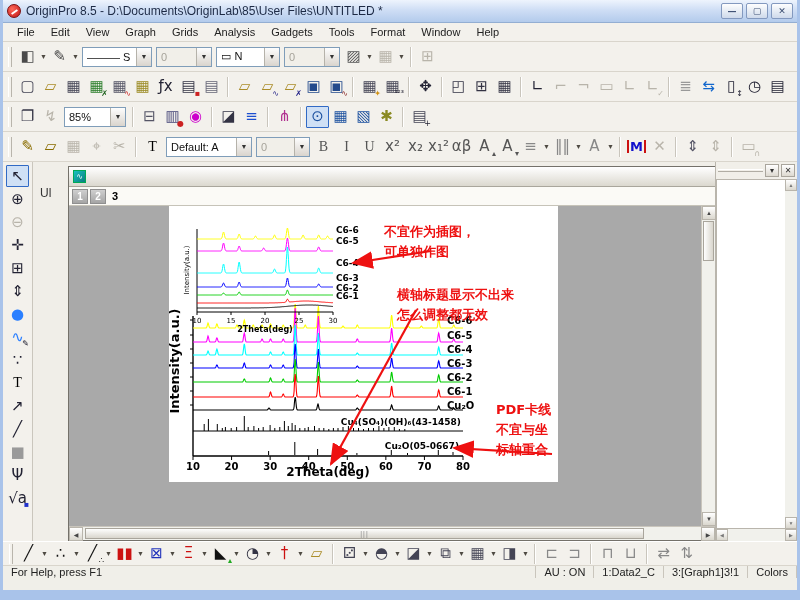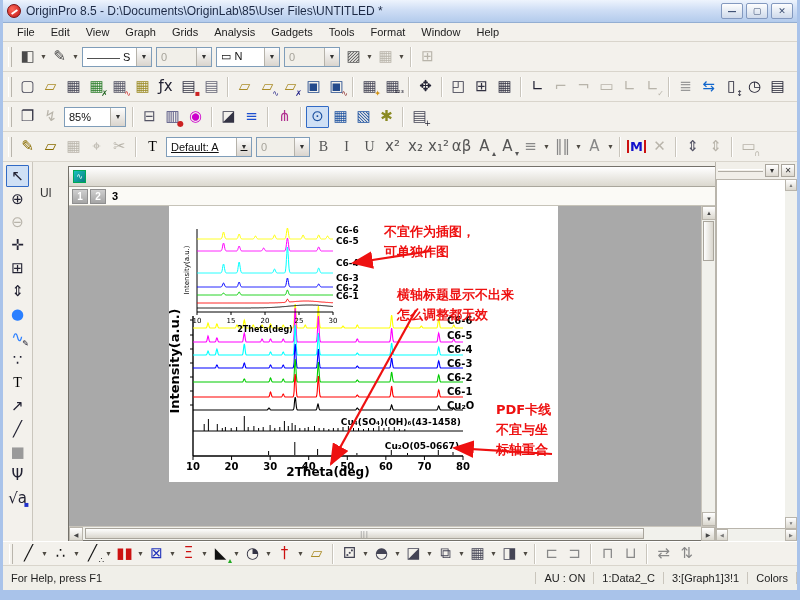--- a/index.html
+++ b/index.html
@@ -83,21 +83,21 @@
            font-size:8px; color:#333; display:flex; align-items:center; justify-content:center; }
   .rpbody { flex:1; display:flex; min-height:0; }
   .rpwhite { flex:1; background:#fff; border:1px solid #b9b5ac; border-right:none; }
   .rvscroll { width:12px; background:#f1f1ec; display:flex; flex-direction:column; justify-content:space-between; }
   .rsbar { width:12px; height:12px; border:1px solid #b9b5ac; background:linear-gradient(#fff,#dad7ce);
            font-size:5px; color:#777; display:flex; align-items:center; justify-content:center; }
   .rhscroll { height:12px; display:flex; justify-content:space-between; background:#f1f1ec; }
   
   .bottomtb { height:25px; background:#f3f1ec; border-top:1px solid #fff; border-bottom:1px solid #d9d5cc;
               display:flex; align-items:center; padding:0 4px; overflow:hidden; }
-  .statusbar { height:24px; background:#f0efe9; display:flex; align-items:center; font-size:11px; color:#222; }
+  .statusbar { height:24px; background:#f0efe9; display:flex; align-items:flex-start; font-size:11px; color:#222; }
   .scell { display:flex; align-items:center; padding:0 8px; border-right:1px solid #c9c5bc; white-space:nowrap; overflow:hidden; }
   .scell.grow { flex:1; }
   .band { height:10px; background:#a9c3ea; }
   svg text { font-family:"DejaVu Sans",sans-serif; }
 </style>
 </head>
 <body>
 
 <div class="win">
 
@@ -350,21 +350,21 @@
         <span class="tbtn dis">
           <span class="gl">⌖</span>
         </span>
         <span class="tbtn dis">
           <span class="gl">✂</span>
         </span>
         <span class="tsep"></span>
         <span class="tbtn">
           <span class="gl serif" style="color: rgb(0, 0, 0);">T</span>
         </span>
-        <span class="combo" style="width: 86px; text-decoration: underline;">
+        <span class="combo" style="width: 86px;">
           <span class="cval">Default: A</span>
           <span class="carr">▼</span>
         </span>
         <span class="combo dis" style="width: 54px;">
           <span class="cval">0</span>
           <span class="carr">▼</span>
         </span>
         <span class="tbtn">
           <span class="gl serif" style="color: rgb(85, 85, 85);">B</span>
         </span>

